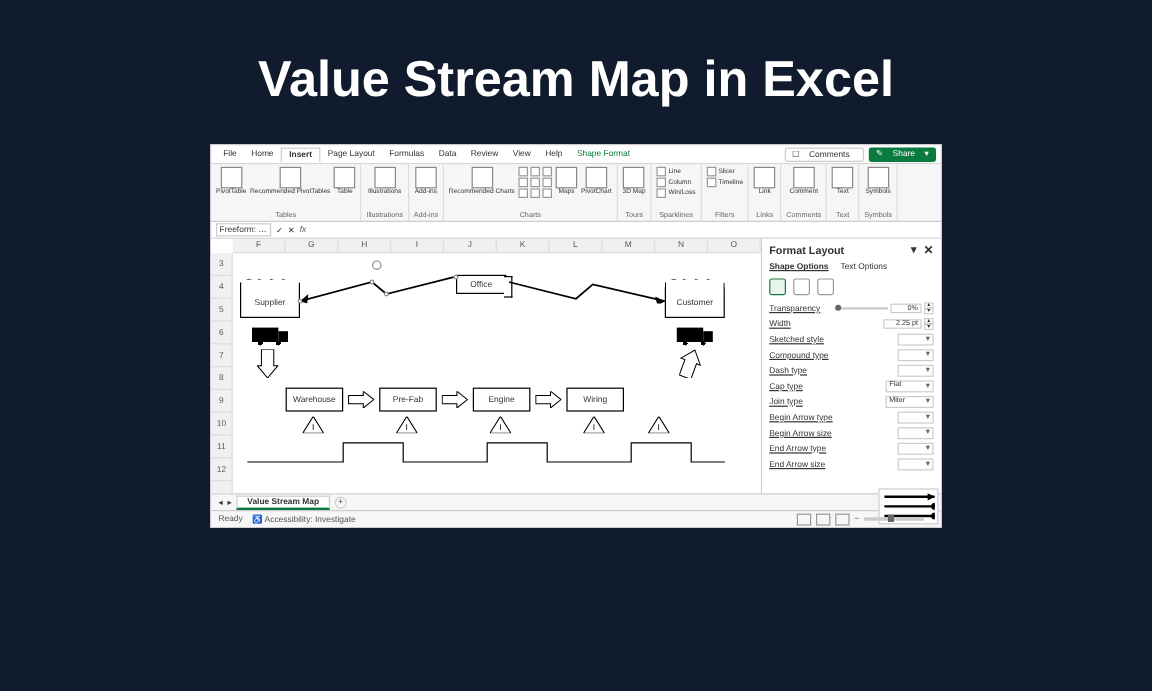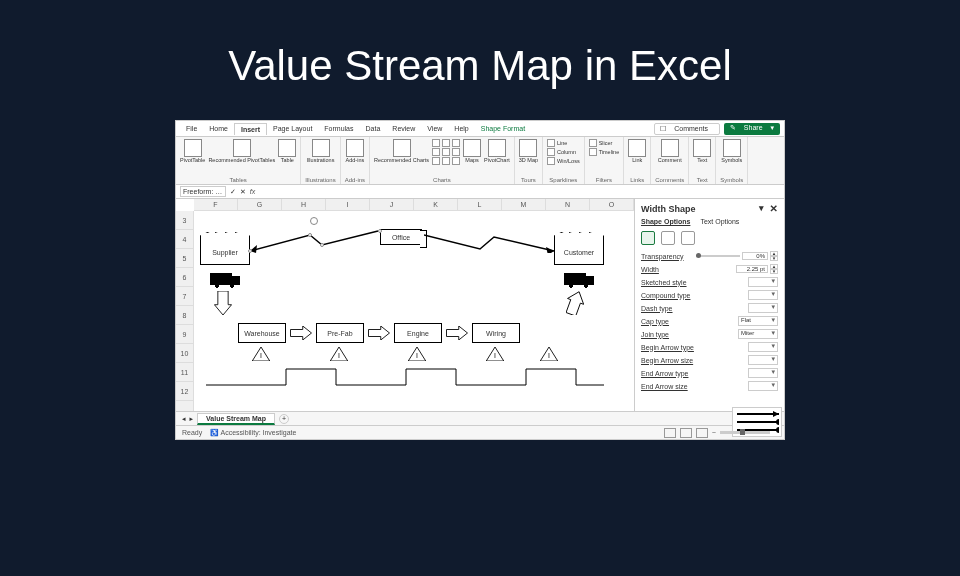--- a/index.html
+++ b/index.html
@@ -1,17 +1,17 @@
 <!DOCTYPE html>
 <html><head>
 <meta charset="utf-8">
 <style>
 * { box-sizing: border-box; margin: 0; padding: 0; }
 body { width: 960px; height: 576px; background: #101b2d; font-family: 'Segoe UI', Arial, sans-serif; overflow: hidden; }
-.title { color: #fff; font-size: 42px; font-weight: 400; text-align: center; padding: 42px 0 30px; }
+.title { color: #fff; font-size: 42px; font-weight: 700; text-align: center; padding: 42px 0 30px; }
 .excel-window { width: 610px; height: 320px; background: #fff; margin: 0 auto; position: relative; border: 1px solid #ccc; font-size: 7px; color: #333; display: flex; flex-direction: column; }
 
 .ribbon-tabs { display: flex; align-items: center; height: 16px; border-bottom: 1px solid #ccc; padding: 0 4px; }
 .ribbon-tabs span { padding: 2px 6px; cursor: pointer; }
 .ribbon-tabs .active { background: #fff; border: 1px solid #ccc; border-bottom: none; font-weight: 600; }
 .ribbon-tabs .shape-fmt { color: #0b7a3f; }
 .ribbon-right { margin-left: auto; display: flex; gap: 4px; }
 .btn-comments { border: 1px solid #ccc; padding: 1px 5px; border-radius: 2px; }
 .btn-share { background: #0b7a3f; color: #fff; padding: 1px 6px; border-radius: 2px; }
 
@@ -364,21 +364,21 @@
             </svg></div>
 
         <svg class="timeline" style="left:12px;top:156px;width:400px;height:20px">
             <path d="M0,18 L80,18 L80,2 L130,2 L130,18 L200,18 L200,2 L250,2 L250,18 L320,18 L320,2 L370,2 L370,18 L398,18"></path>
           </svg>
       </div>
     </div>
 
     <div class="format-pane">
       <div class="fp-title">
-        <span>Width Shape</span>
+        <span>Format Layout</span>
         <div style="display:flex;gap:6px">
             <span>▾</span>
             <span class="close">✕</span>
           </div>
       </div>
       <div class="fp-tabs">
         <span class="act">Shape Options</span>
         <span>Text Options</span>
       </div>
       <div class="fp-icons">

